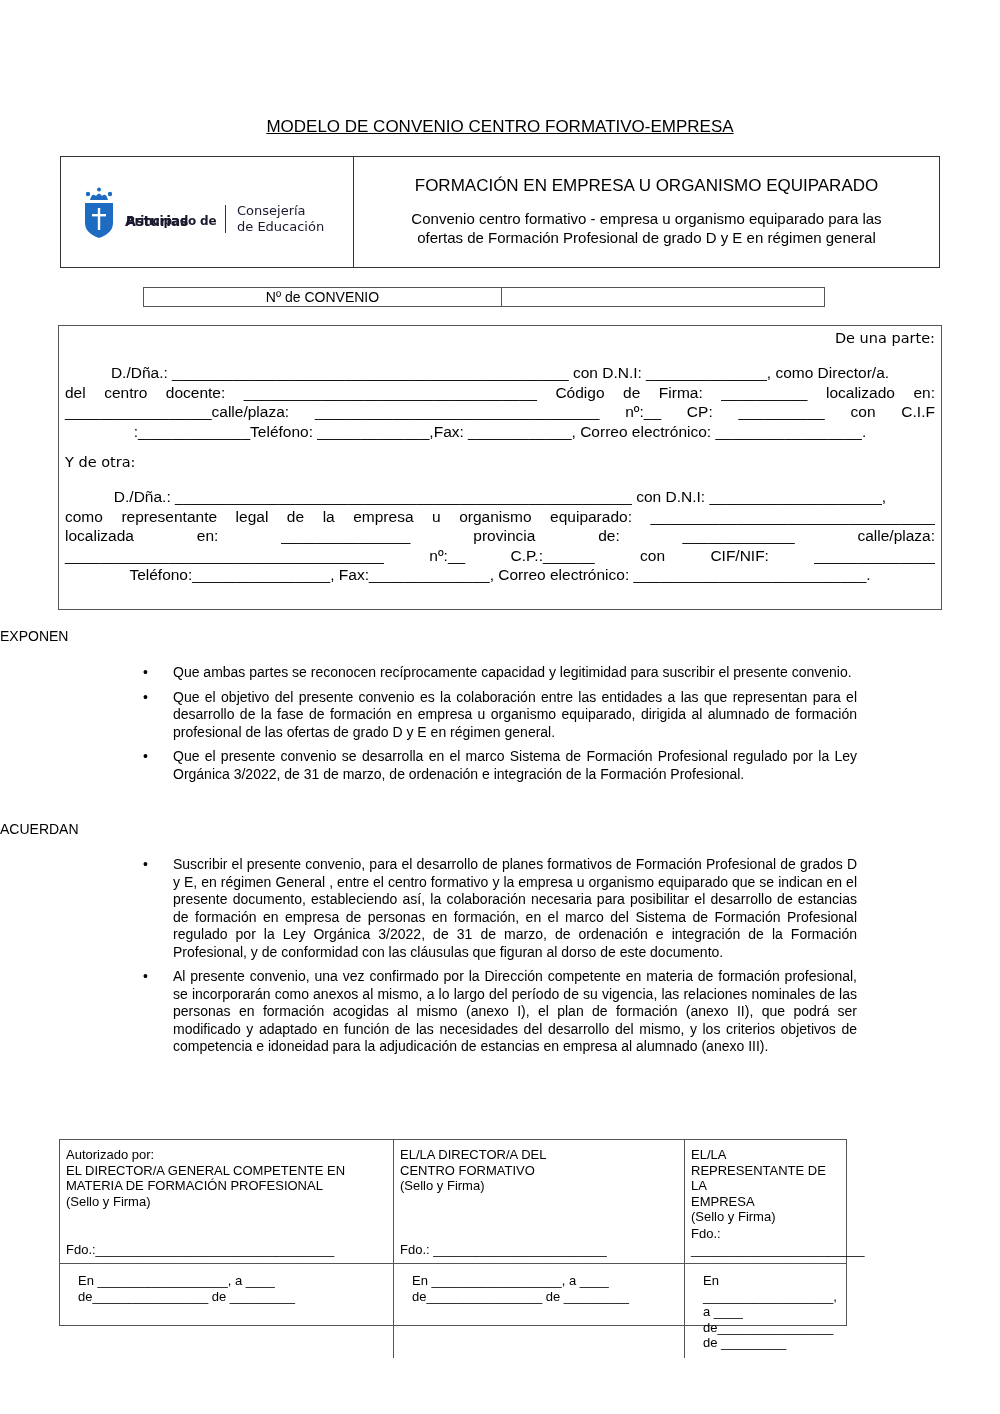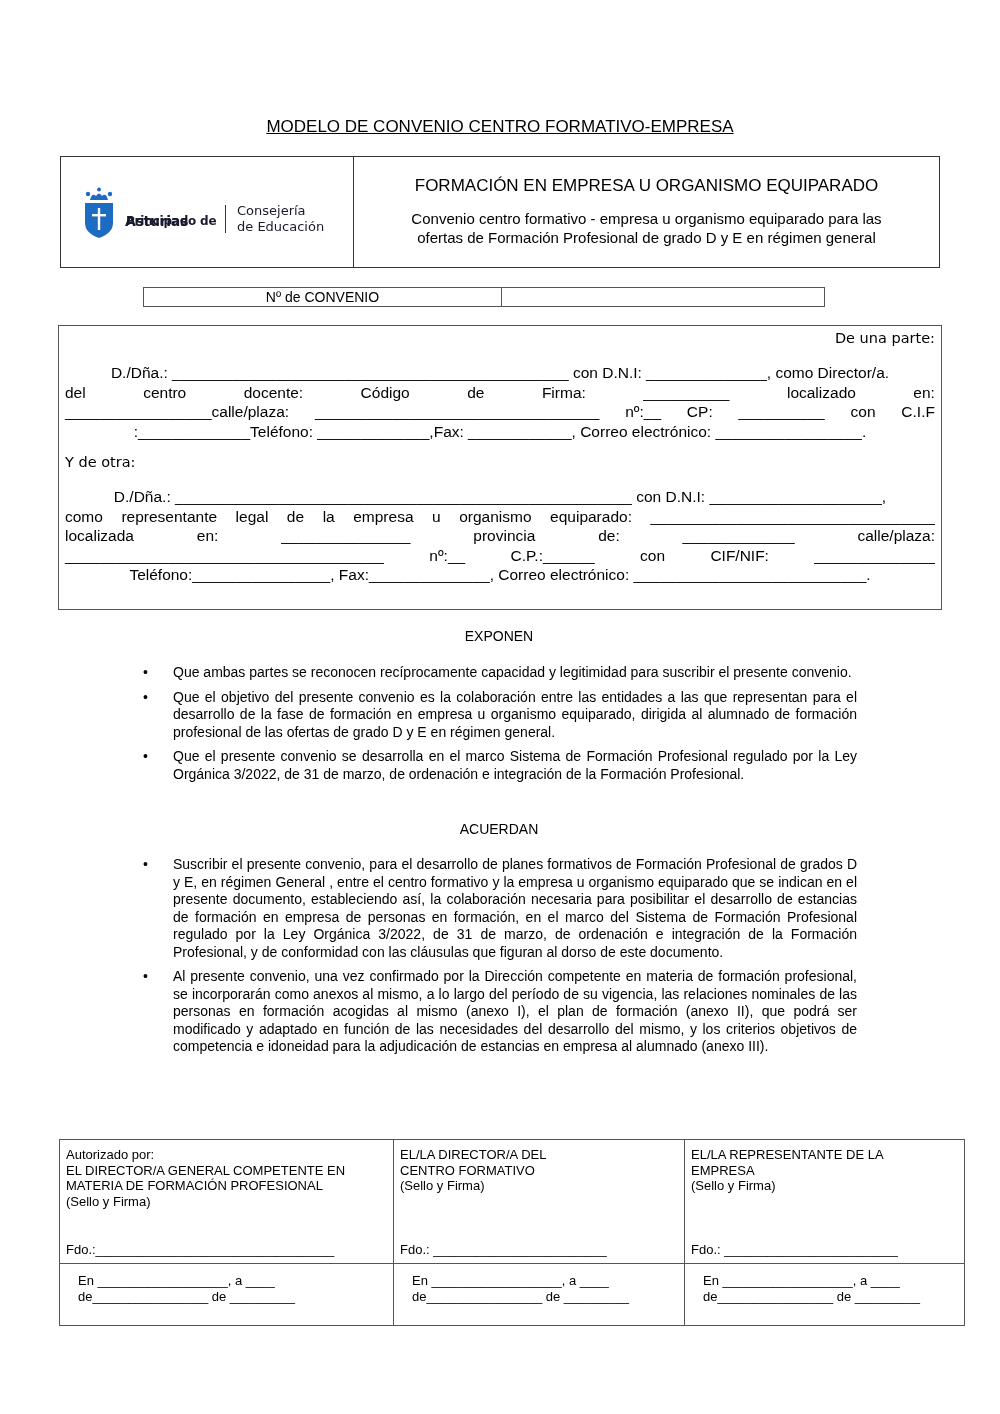--- a/index.html
+++ b/index.html
@@ -17,25 +17,25 @@
   .logo-sep { position: absolute; left: 164px; top: 48px; width: 1px; height: 28px; background: #333; }
   .logo-text-c { position: absolute; left: 176px; top: 46px; font-family: "DejaVu Sans", sans-serif; font-size: 13px; color: #1a1a2e; line-height: 16px; }
   .logo-shield { position: absolute; left: 22px; top: 30px; }
   .conv-box { left: 143px; top: 287px; width: 682px; height: 20px; border: 1px solid #555; display: flex; box-sizing: border-box; }
   .conv-label { width: 357px; border-right: 1px solid #555; text-align: center; font-size: 14px; line-height: 18px; }
   .conv-value { flex: 1; }
   .parties { left: 58px; top: 325px; width: 884px; height: 285px; border: 1px solid #555; box-sizing: border-box; padding: 0 6px; font-size: 15.5px; }
   .parties .lbl { font-family: "DejaVu Sans", sans-serif; font-size: 14.5px; }
   .line { text-align: justify; text-align-last: justify; line-height: 19.5px; white-space: nowrap; display: flex; justify-content: space-between; }
   .line.last { justify-content: center; }
-  .section-head { left: 0; width: 998px; text-align: center; font-size: 14px; }
+  .section-head { left: 0; width: 998px; font-size: 14px; }
   ul.bullets { position: absolute; left: 143px; width: 714px; margin: 0; padding: 0; list-style: none; font-size: 14px; line-height: 17.5px; }
   ul.bullets li { position: relative; padding-left: 30px; text-align: justify; margin-bottom: 7px; }
   ul.bullets li .dot { position: absolute; left: 0; top: 0; }
-  .sig-table { left: 59px; top: 1139px; width: 906px; height: 187px; border: 1px solid #555; box-sizing: border-box; display: grid;
+  .sig-table { left: 59px; top: 1139px; width: 788px; height: 187px; border: 1px solid #555; box-sizing: border-box; display: grid;
                grid-template-columns: 334px 291px 1fr; grid-template-rows: 124px 1fr; font-size: 13px; }
   .sig-table > div { border-right: 1px solid #555; border-bottom: 1px solid #555; position: relative; padding: 7px 6px; line-height: 15.5px; }
   .sig-table > div.c3 { border-right: none; }
   .sig-table > div.r2 { border-bottom: none; padding-left: 18px; padding-top: 9px; line-height: 15.5px; }
   .fdo { position: absolute; left: 6px; bottom: 6px; }
 </style>
 </head>
 <body>
 
 <div class="abs title">MODELO DE CONVENIO CENTRO FORMATIVO-EMPRESA</div>
@@ -76,20 +76,21 @@
 <div class="abs parties">
   <div class="lbl" style="margin-top:2px;line-height:20px;text-align:right;">De una parte:</div>
   <div id="first-lines" style="margin-top:15px;">
       <div class="line last">
         <span>D./Dña.: ______________________________________________ con D.N.I: ______________, como Director/a.</span>
       </div>
       <div class="line">
         <span>del</span>
         <span>centro</span>
         <span>docente:</span>
+        <span>__________________________________</span>
         <span>Código</span>
         <span>de</span>
         <span>Firma:</span>
         <span>__________</span>
         <span>localizado</span>
         <span>en:</span>
       </div>
       <div class="line">
         <span>_________________calle/plaza:</span>
         <span>_________________________________</span>

